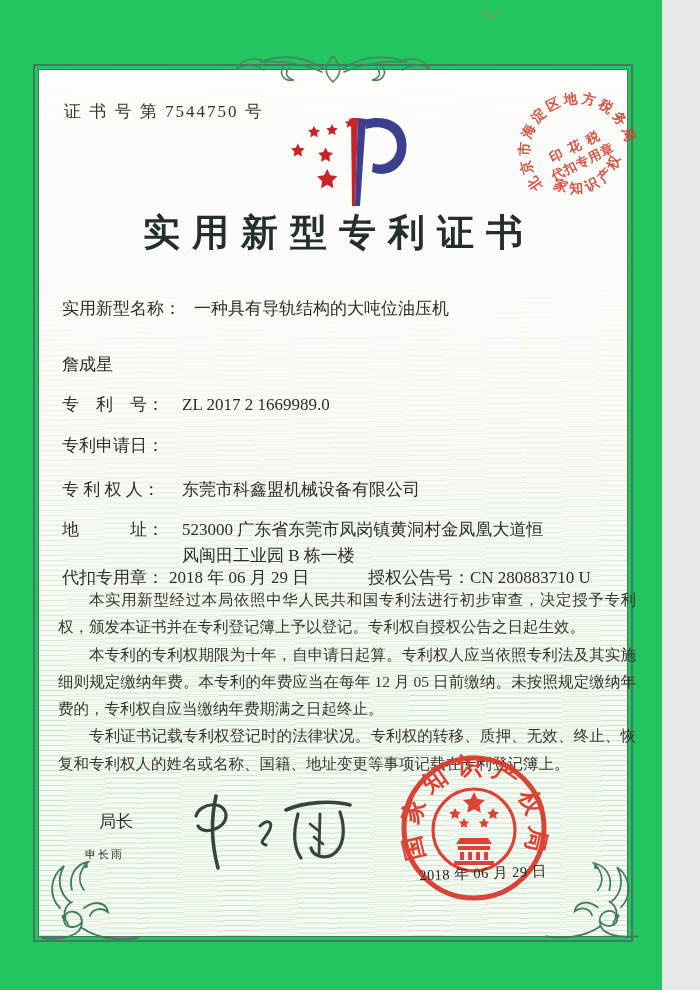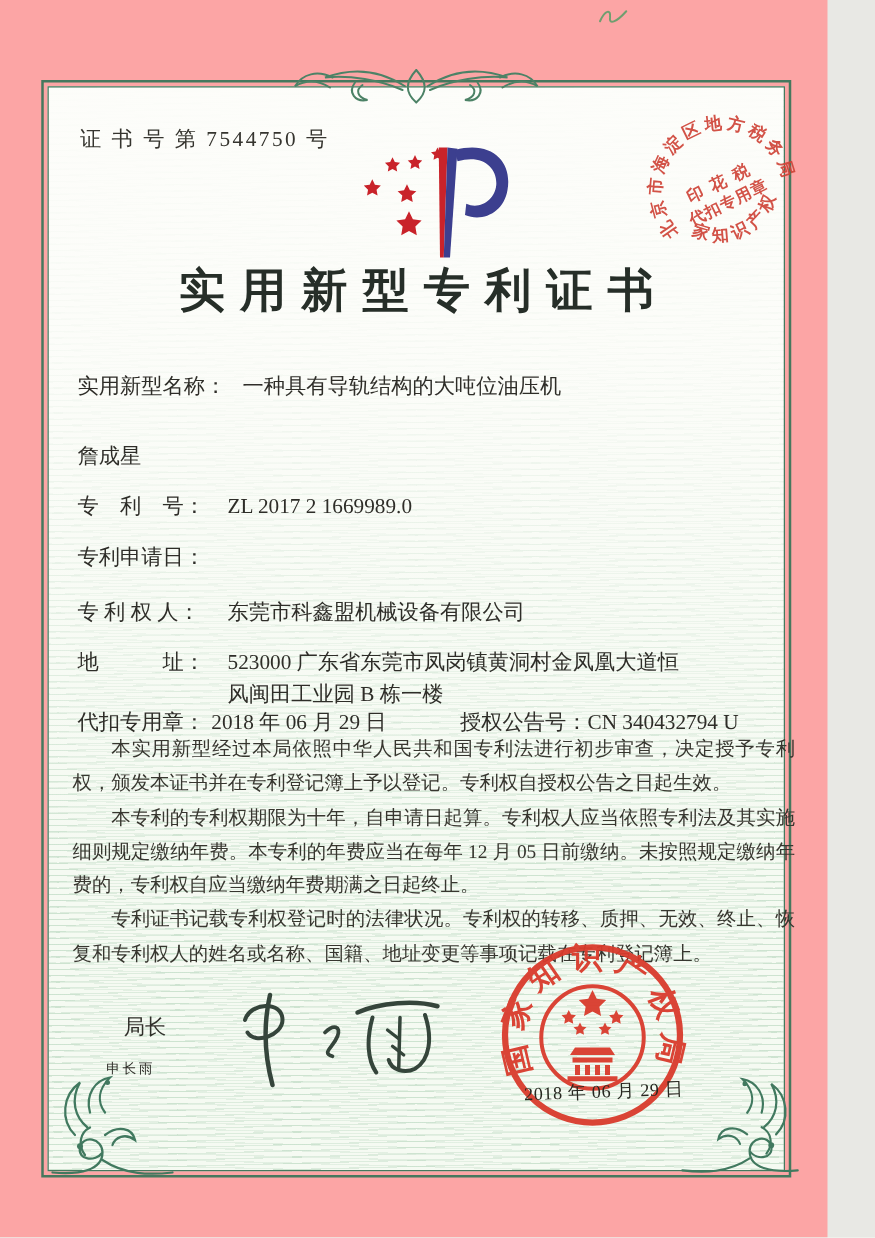--- a/index.html
+++ b/index.html
@@ -1,17 +1,17 @@
 <!DOCTYPE html>
 <html><head>
 <meta charset="utf-8">
 <style>
   html,body{margin:0;padding:0;}
   body{background:#e8e8e4;font-family:"Liberation Serif","DejaVu Serif",serif;}
-  .paper{position:relative;width:662px;height:990px;background:#fca5a5;overflow:hidden;}
+  .paper{position:relative;width:662px;height:990px;background:#22c55e;overflow:hidden;}
 
   
   .frame{position:absolute;left:33px;top:64px;width:600px;height:878px;
          border:2.5px solid #45785e;box-sizing:border-box;}
   .frame-inner{position:absolute;inset:3px;border:1.2px solid #45785e;
     background:
       linear-gradient(180deg, rgba(253,253,250,.97) 0%, rgba(253,253,250,.85) 25%,
                       rgba(250,252,247,.45) 52%, rgba(246,251,243,0) 72%),
       repeating-linear-gradient(178.5deg, rgba(120,178,136,.20) 0 1px, rgba(0,0,0,0) 1px 5px),
       repeating-linear-gradient(181.5deg, rgba(120,178,136,.15) 0 1px, rgba(0,0,0,0) 1px 5px),
@@ -154,21 +154,21 @@
       <span class="flabel">地　　　址：</span>
       <span class="fvalue">523000 广东省东莞市凤岗镇黄洞村金凤凰大道恒风闽田工业园 B 栋一楼</span>
     </div>
     <div class="frow2" style="top:565px">
       <span style="display:flex">
         <span class="flabel">代扣专用章：</span>
         <span>2018 年 06 月 29 日</span>
       </span>
       <span class="pair2">
         <span class="flabel">授权公告号：</span>
-        <span>CN 340432794 U</span>
+        <span>CN 280883710 U</span>
       </span>
     </div>
   </div>
 
   <div class="abs bodytext">
     <p>本实用新型经过本局依照中华人民共和国专利法进行初步审查，决定授予专利权，颁发本证书并在专利登记簿上予以登记。专利权自授权公告之日起生效。</p>
     <p>本专利的专利权期限为十年，自申请日起算。专利权人应当依照专利法及其实施细则规定缴纳年费。本专利的年费应当在每年 12 月 05 日前缴纳。未按照规定缴纳年费的，专利权自应当缴纳年费期满之日起终止。</p>
     <p>专利证书记载专利权登记时的法律状况。专利权的转移、质押、无效、终止、恢复和专利权人的姓名或名称、国籍、地址变更等事项记载在专利登记簿上。</p>
   </div>
 

